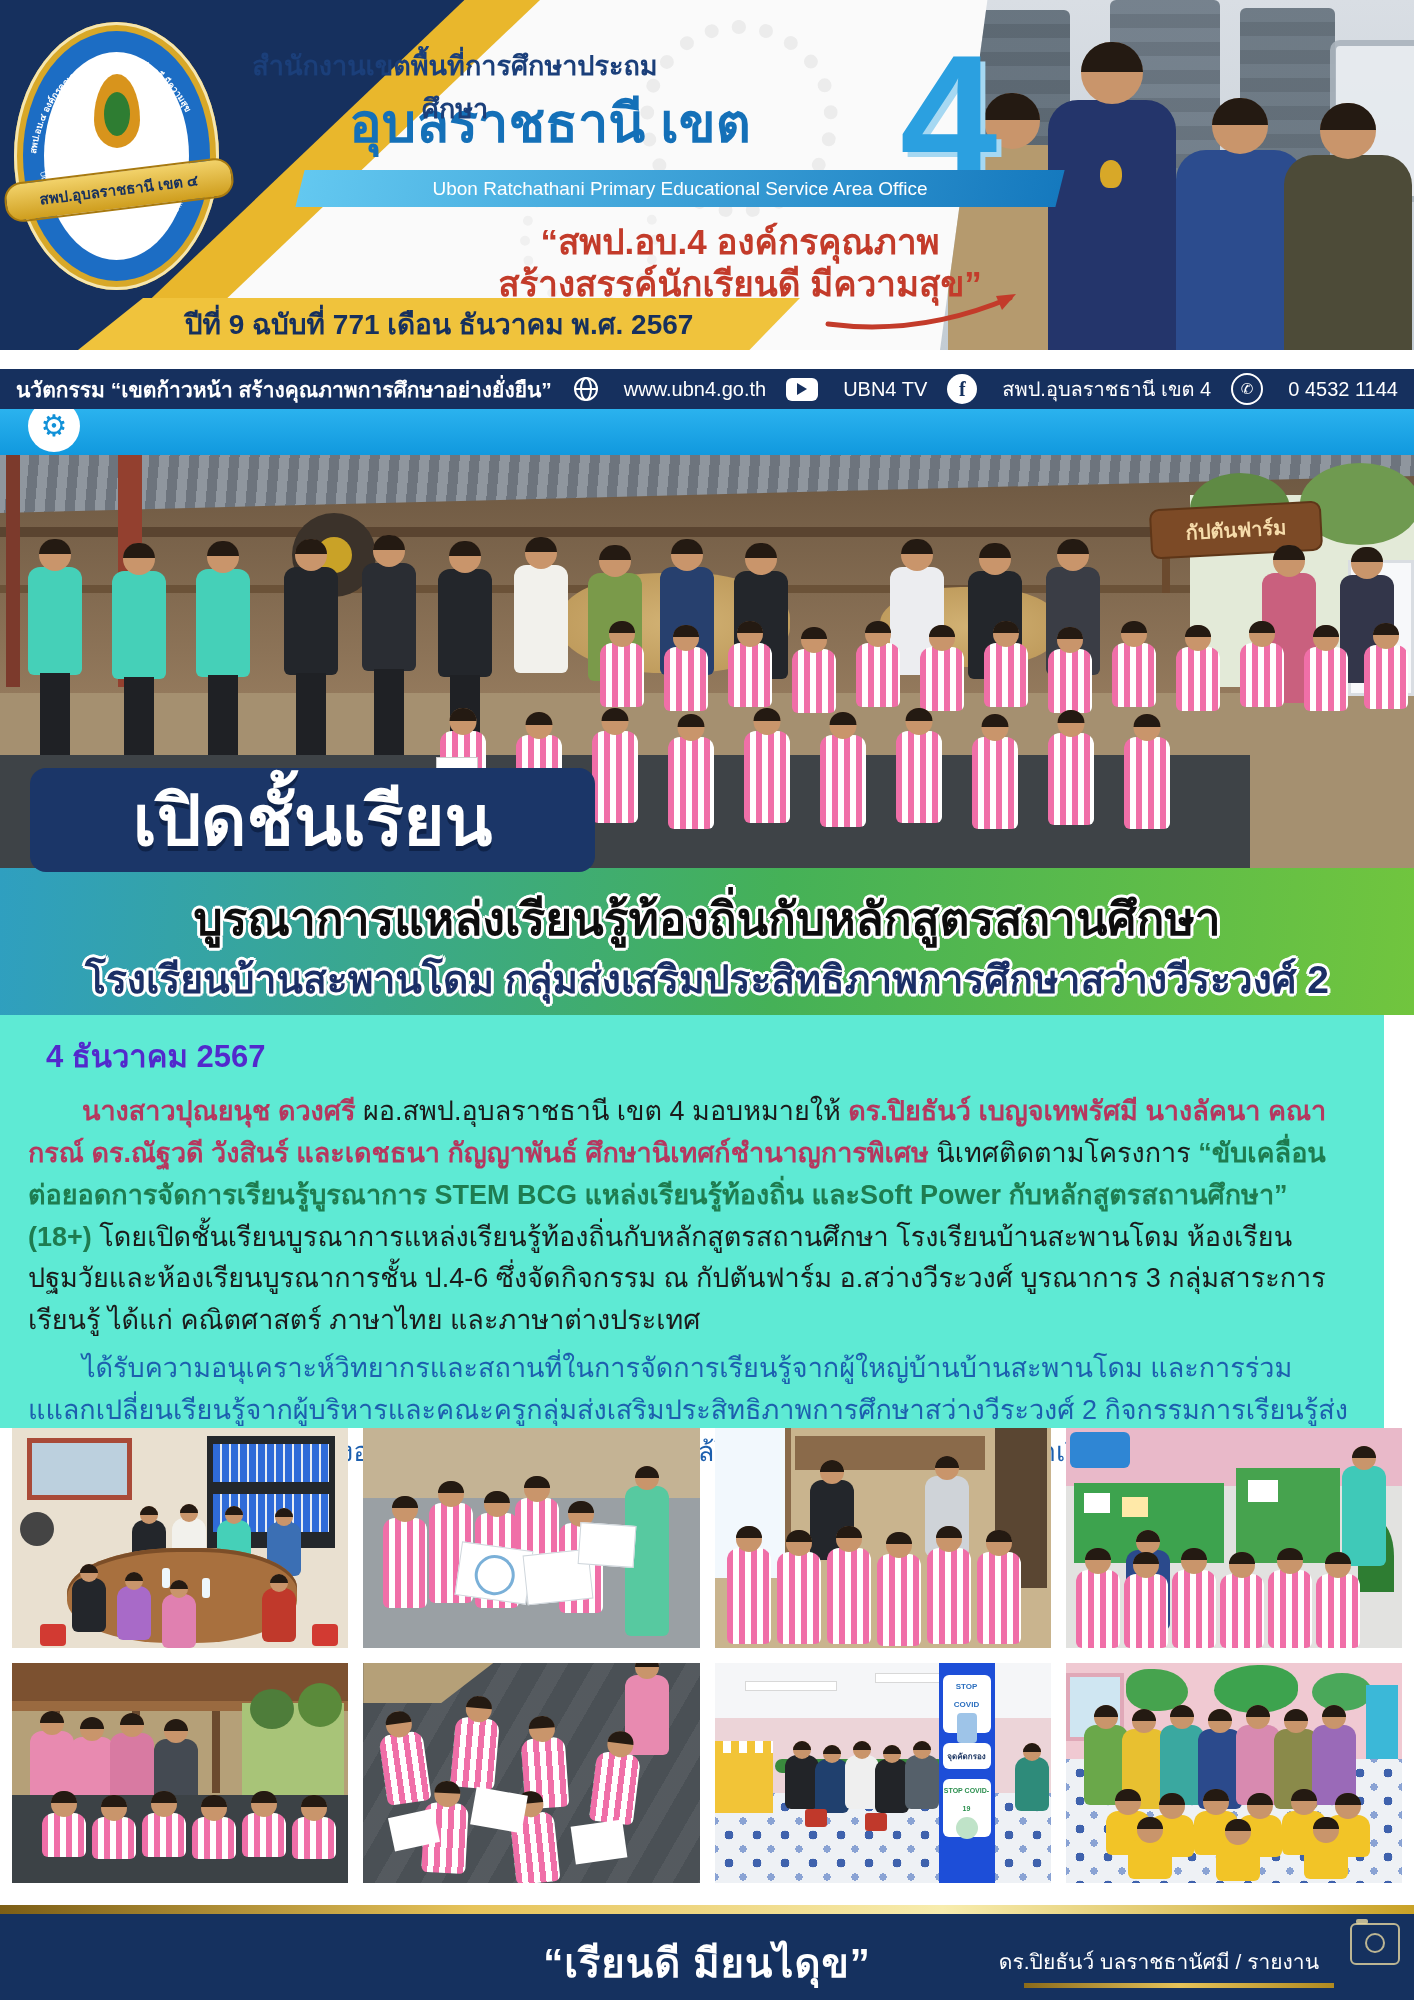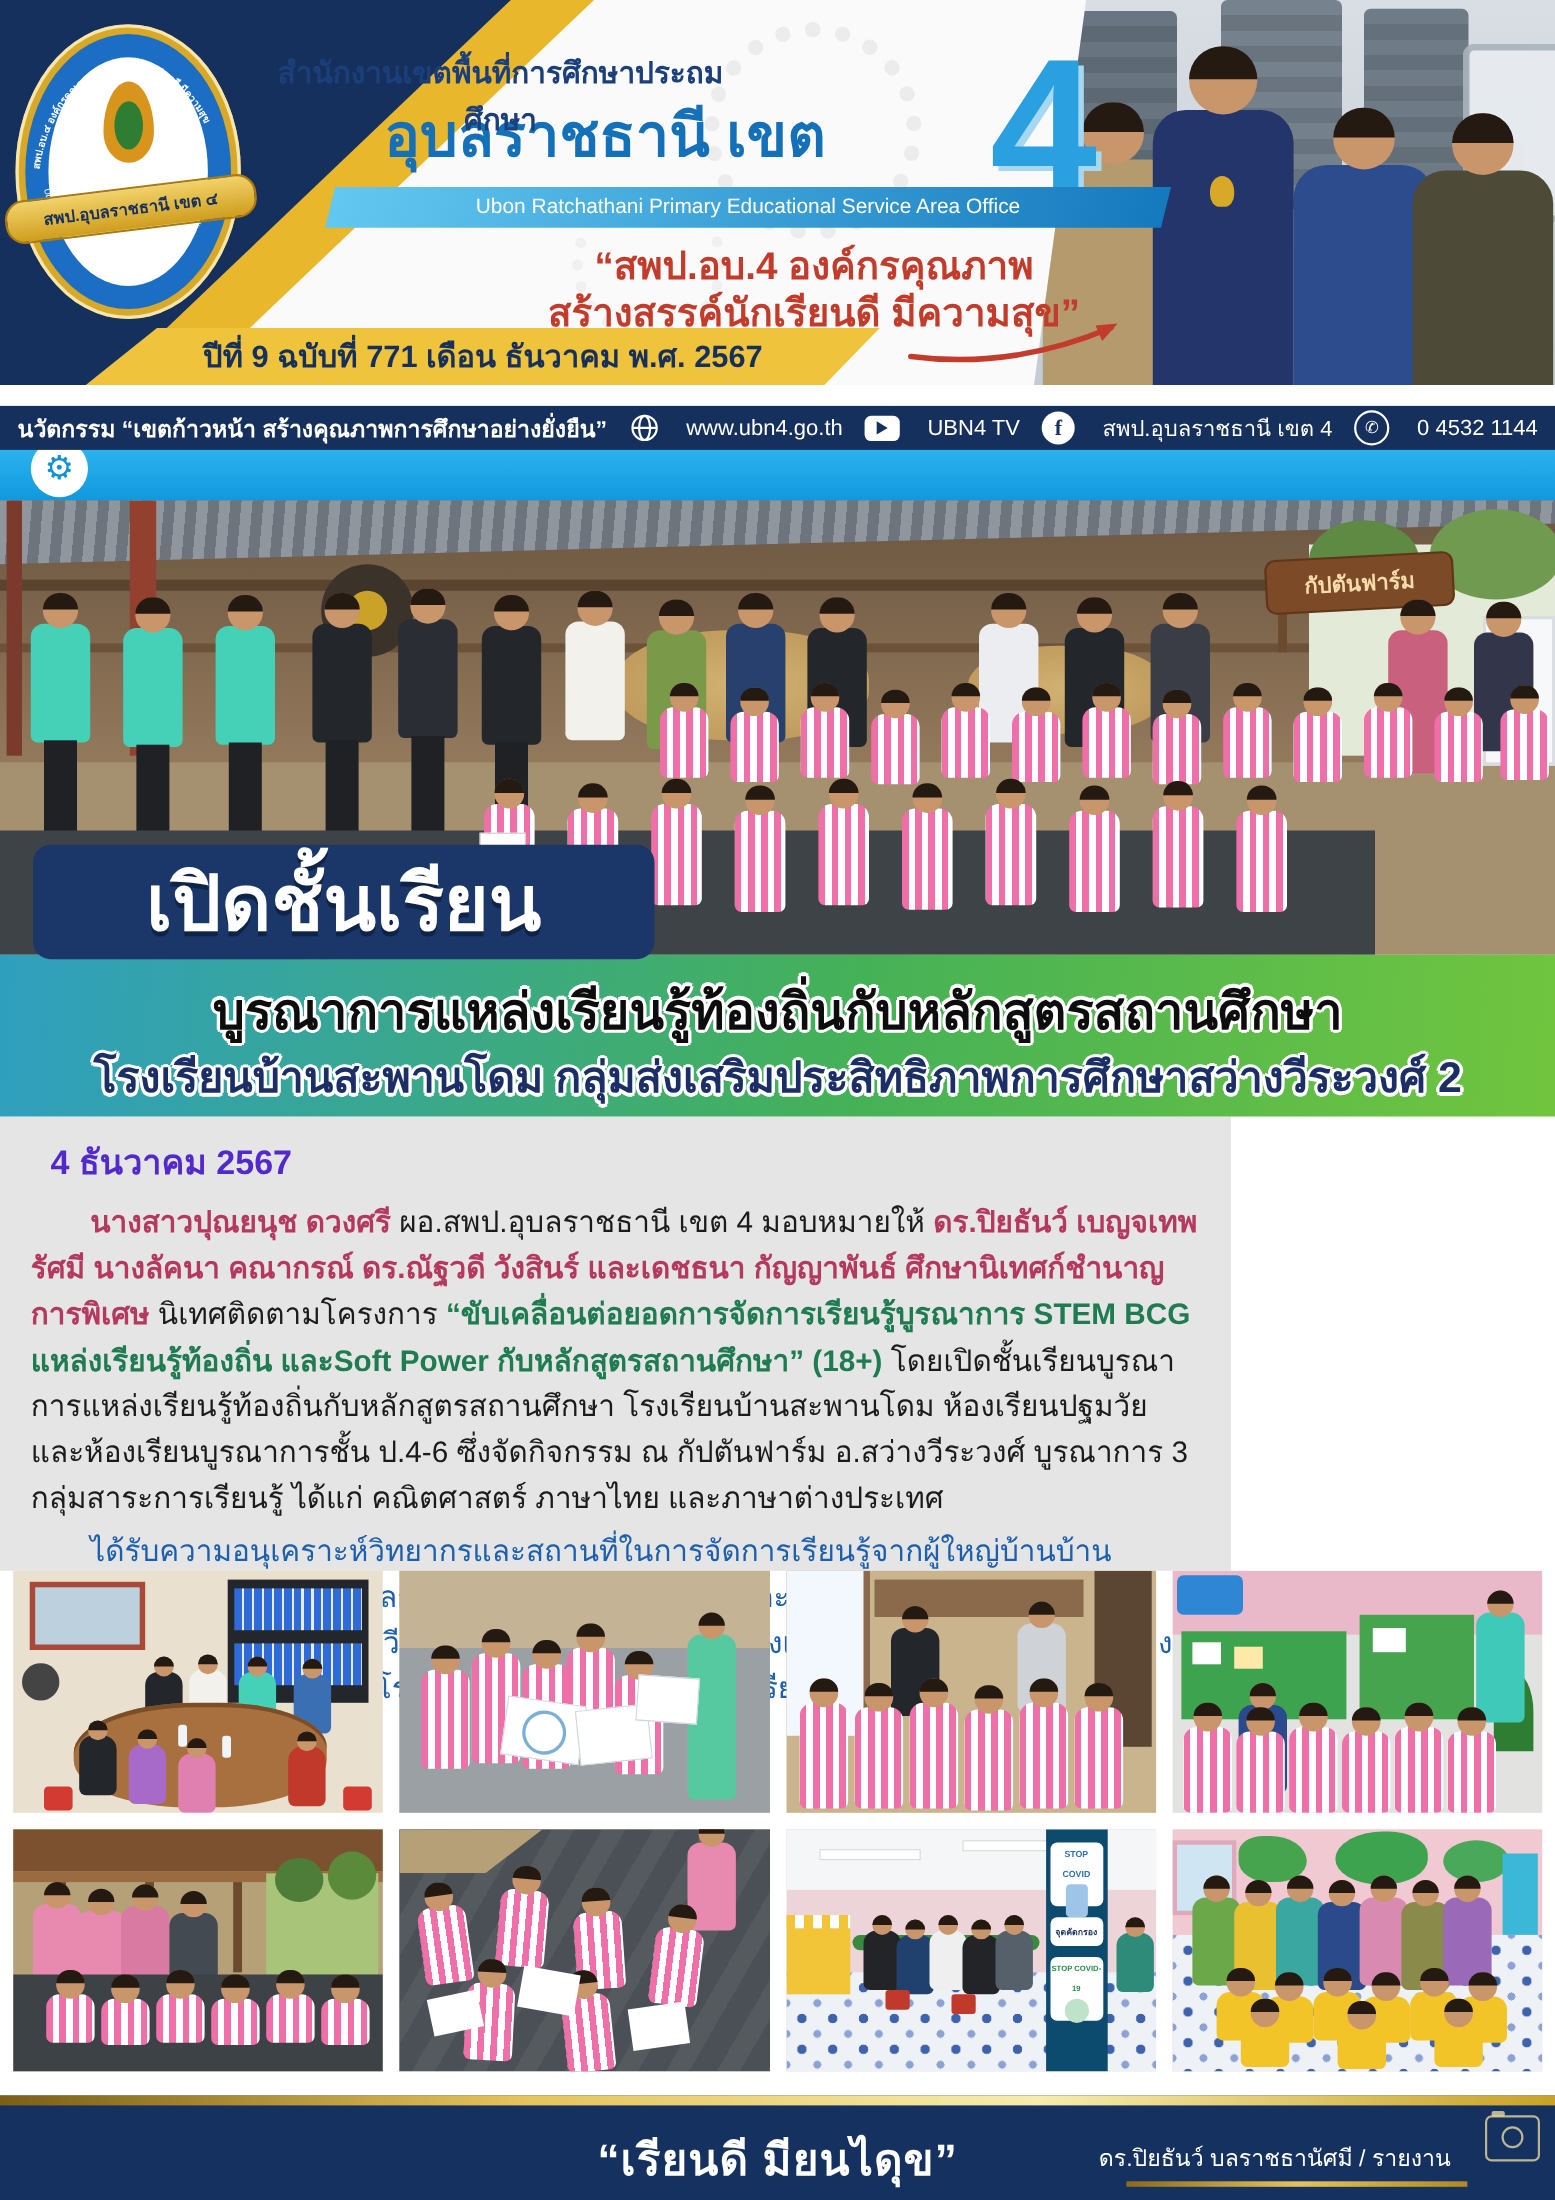--- a/index.html
+++ b/index.html
@@ -208,21 +208,21 @@
 
   <div class="abs" style="left:30px;top:768px;width:565px;height:104px;background:#1b3668;border-radius:16px;display:flex;align-items:center;justify-content:center;z-index:6;">
     <span style="color:#fff;font-size:70px;font-weight:800;text-shadow:0 5px 0 rgba(9,26,57,.65);">เปิดชั้นเรียน</span>
   </div>
 
   <div class="abs" style="left:0;top:868px;width:1414px;height:147px;background:linear-gradient(95deg,#2f9fc0 0%,#45b157 55%,#71c53e 100%);z-index:5;">
     <div class="ow" style="position:absolute;left:0;top:14px;width:1414px;text-align:center;font-size:46px;font-weight:800;color:#0d0d0d;">บูรณาการแหล่งเรียนรู้ท้องถิ่นกับหลักสูตรสถานศึกษา</div>
     <div class="ow" style="position:absolute;left:0;top:80px;width:1414px;text-align:center;font-size:39px;font-weight:800;color:#1b2f66;">โรงเรียนบ้านสะพานโดม  กลุ่มส่งเสริมประสิทธิภาพการศึกษาสว่างวีระวงศ์ 2</div>
   </div>
 
-  <div class="abs" style="left:0;top:1015px;width:1119px;height:413px;background:#e5e5e5;padding:14px 28px 0;box-sizing:border-box;">
+  <div class="abs" style="left:0;top:1015px;width:1384px;height:413px;background:#5eead4;padding:14px 28px 0;box-sizing:border-box;">
     <div style="margin:2px 0 10px 18px;font-size:31px;font-weight:800;color:#5229cc;">4 ธันวาคม 2567</div>
     <p style="margin:0;font-size:27px;line-height:1.55;color:#1b1b1b;text-indent:54px;">
       <span class="red">นางสาวปุณยนุช  ดวงศรี</span><span> ผอ.สพป.อุบลราชธานี เขต 4 มอบหมายให้ </span><span class="red">ดร.ปิยธันว์ เบญจเทพรัศมี นางลัคนา คณากรณ์ ดร.ณัฐวดี วังสินร์ และเดชธนา กัญญาพันธ์ ศึกษานิเทศก์ชำนาญการพิเศษ</span><span> นิเทศติดตามโครงการ </span><span class="grn">“ขับเคลื่อนต่อยอดการจัดการเรียนรู้บูรณาการ STEM BCG แหล่งเรียนรู้ท้องถิ่น และSoft Power กับหลักสูตรสถานศึกษา” (18+)</span><span> โดยเปิดชั้นเรียนบูรณาการแหล่งเรียนรู้ท้องถิ่นกับหลักสูตรสถานศึกษา โรงเรียนบ้านสะพานโดม ห้องเรียนปฐมวัยและห้องเรียนบูรณาการชั้น ป.4-6 ซึ่งจัดกิจกรรม ณ กัปตันฟาร์ม อ.สว่างวีระวงศ์ บูรณาการ 3 กลุ่มสาระการเรียนรู้ ได้แก่ คณิตศาสตร์ ภาษาไทย และภาษาต่างประเทศ</span>
     </p>
     <p style="margin:6px 0 0;font-size:27px;line-height:1.55;color:#1c5fae;text-indent:54px;">ได้รับความอนุเคราะห์วิทยากรและสถานที่ในการจัดการเรียนรู้จากผู้ใหญ่บ้านบ้านสะพานโดม และการร่วมแแลกเปลี่ยนเรียนรู้จากผู้บริหารและคณะครูกลุ่มส่งเสริมประสิทธิภาพการศึกษาสว่างวีระวงศ์ 2 กิจกรรมการเรียนรู้ส่งเสริมให้นักเรียนคิดและสร้างองค์ความรู้ผ่านแหล่งเรียนรู้ใกล้โรงเรียน และสามารถลดเวลาเรียนในห้องเรียนได้อย่างเป็นรูปธรรม</p>
   </div>
 
   <div class="grid">
 
     <div class="ph" style="background:#e9e0d0;">
@@ -344,21 +344,21 @@
         <div style="position:absolute;left:0;top:0;width:100%;height:12px;background:repeating-linear-gradient(90deg,#f2c437 0 8px,#fff 8px 16px);"></div>
       </div>
       <div class="p s" style="left:70px;top:92px;--shirt:#222428;"></div>
       <div class="p s" style="left:100px;top:96px;--shirt:#20406e;"></div>
       <div class="p s" style="left:130px;top:92px;--shirt:#efefef;"></div>
       <div class="p s" style="left:160px;top:96px;--shirt:#222428;"></div>
       <div class="p s" style="left:190px;top:92px;--shirt:#55606a;"></div>
       <div class="p s" style="left:300px;top:94px;--shirt:#2e8b7a;"></div>
       <div class="abs" style="left:90px;top:146px;width:22px;height:18px;background:#c0392b;border-radius:3px;"></div>
       <div class="abs" style="left:150px;top:150px;width:22px;height:18px;background:#c0392b;border-radius:3px;"></div>
-      <div class="abs" style="left:236px;top:0;width:56px;height:225px;background:#0c4a6e;">
+      <div class="abs" style="left:224px;top:0;width:56px;height:225px;background:#1d4ed8;">
         <div class="abs" style="left:4px;top:12px;width:48px;height:58px;background:#fff;border-radius:6px;text-align:center;">
           <span style="font-size:8px;font-weight:bold;color:#2b6fbf;">STOP COVID</span>
           <div style="margin:2px auto 0;width:20px;height:30px;background:#9ec4e8;border-radius:4px;"></div>
         </div>
         <div class="abs" style="left:4px;top:80px;width:48px;height:26px;background:#fff;border-radius:6px;display:flex;align-items:center;justify-content:center;">
           <span style="font-size:8px;font-weight:bold;color:#16305e;">จุดคัดกรอง</span>
         </div>
         <div class="abs" style="left:4px;top:116px;width:48px;height:58px;background:#fff;border-radius:6px;text-align:center;">
           <span style="font-size:7px;font-weight:bold;color:#2b8f4e;">STOP COVID-19</span>
           <div style="margin:2px auto 0;width:22px;height:22px;background:#bfe3c8;border-radius:50%;"></div>

